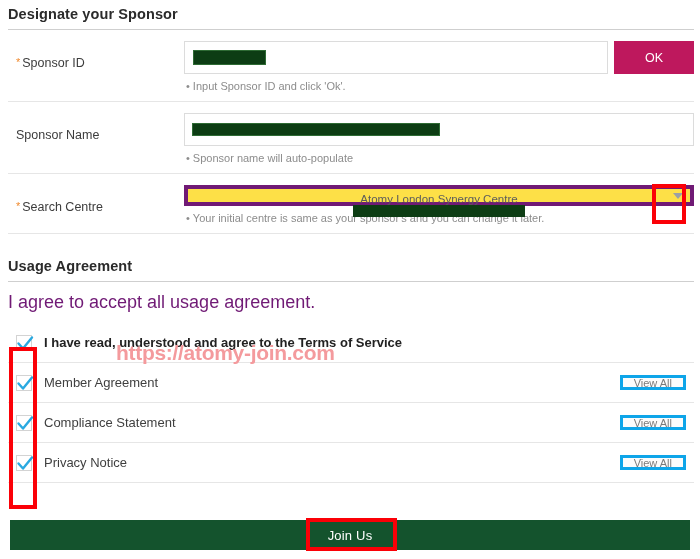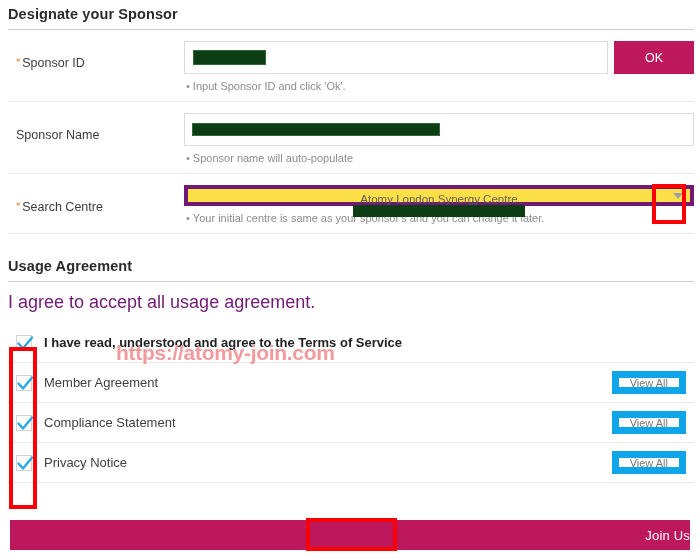--- a/index.html
+++ b/index.html
@@ -236,23 +236,23 @@
   }
   .agree-label.bold {
     font-weight: bold;
     color: #222222;
   }
   .spacer { flex: 1 1 auto; }
 
   .view-all {
     flex: 0 0 auto;
     min-width: 64px;
-    height: 23px;
+    height: 15px;
     padding: 0 11px;
-    border: 7px solid #0ea5e9;
+    border: 3px solid #0ea5e9;
     background: #fcfcfc;
     color: #7a7a7a;
     font-size: 11px;
     font-family: "Liberation Sans", sans-serif;
     cursor: pointer;
     display: flex;
     align-items: center;
     justify-content: center;
     margin-right: 8px;
   }
@@ -271,24 +271,24 @@
     pointer-events: none;
   }
 
   
   .join-bar {
     position: absolute;
     left: 10px;
     top: 520px;
     width: 680px;
     height: 30px;
-    background: #be185d;
+    background: #14532d;
     display: flex;
     align-items: center;
-    justify-content: flex-end;
+    justify-content: center;
     cursor: pointer;
   }
   .join-label {
     color: #ffffff;
     font-size: 13px;
     letter-spacing: 0.2px;
   }
 </style>
 </head>
 <body>

